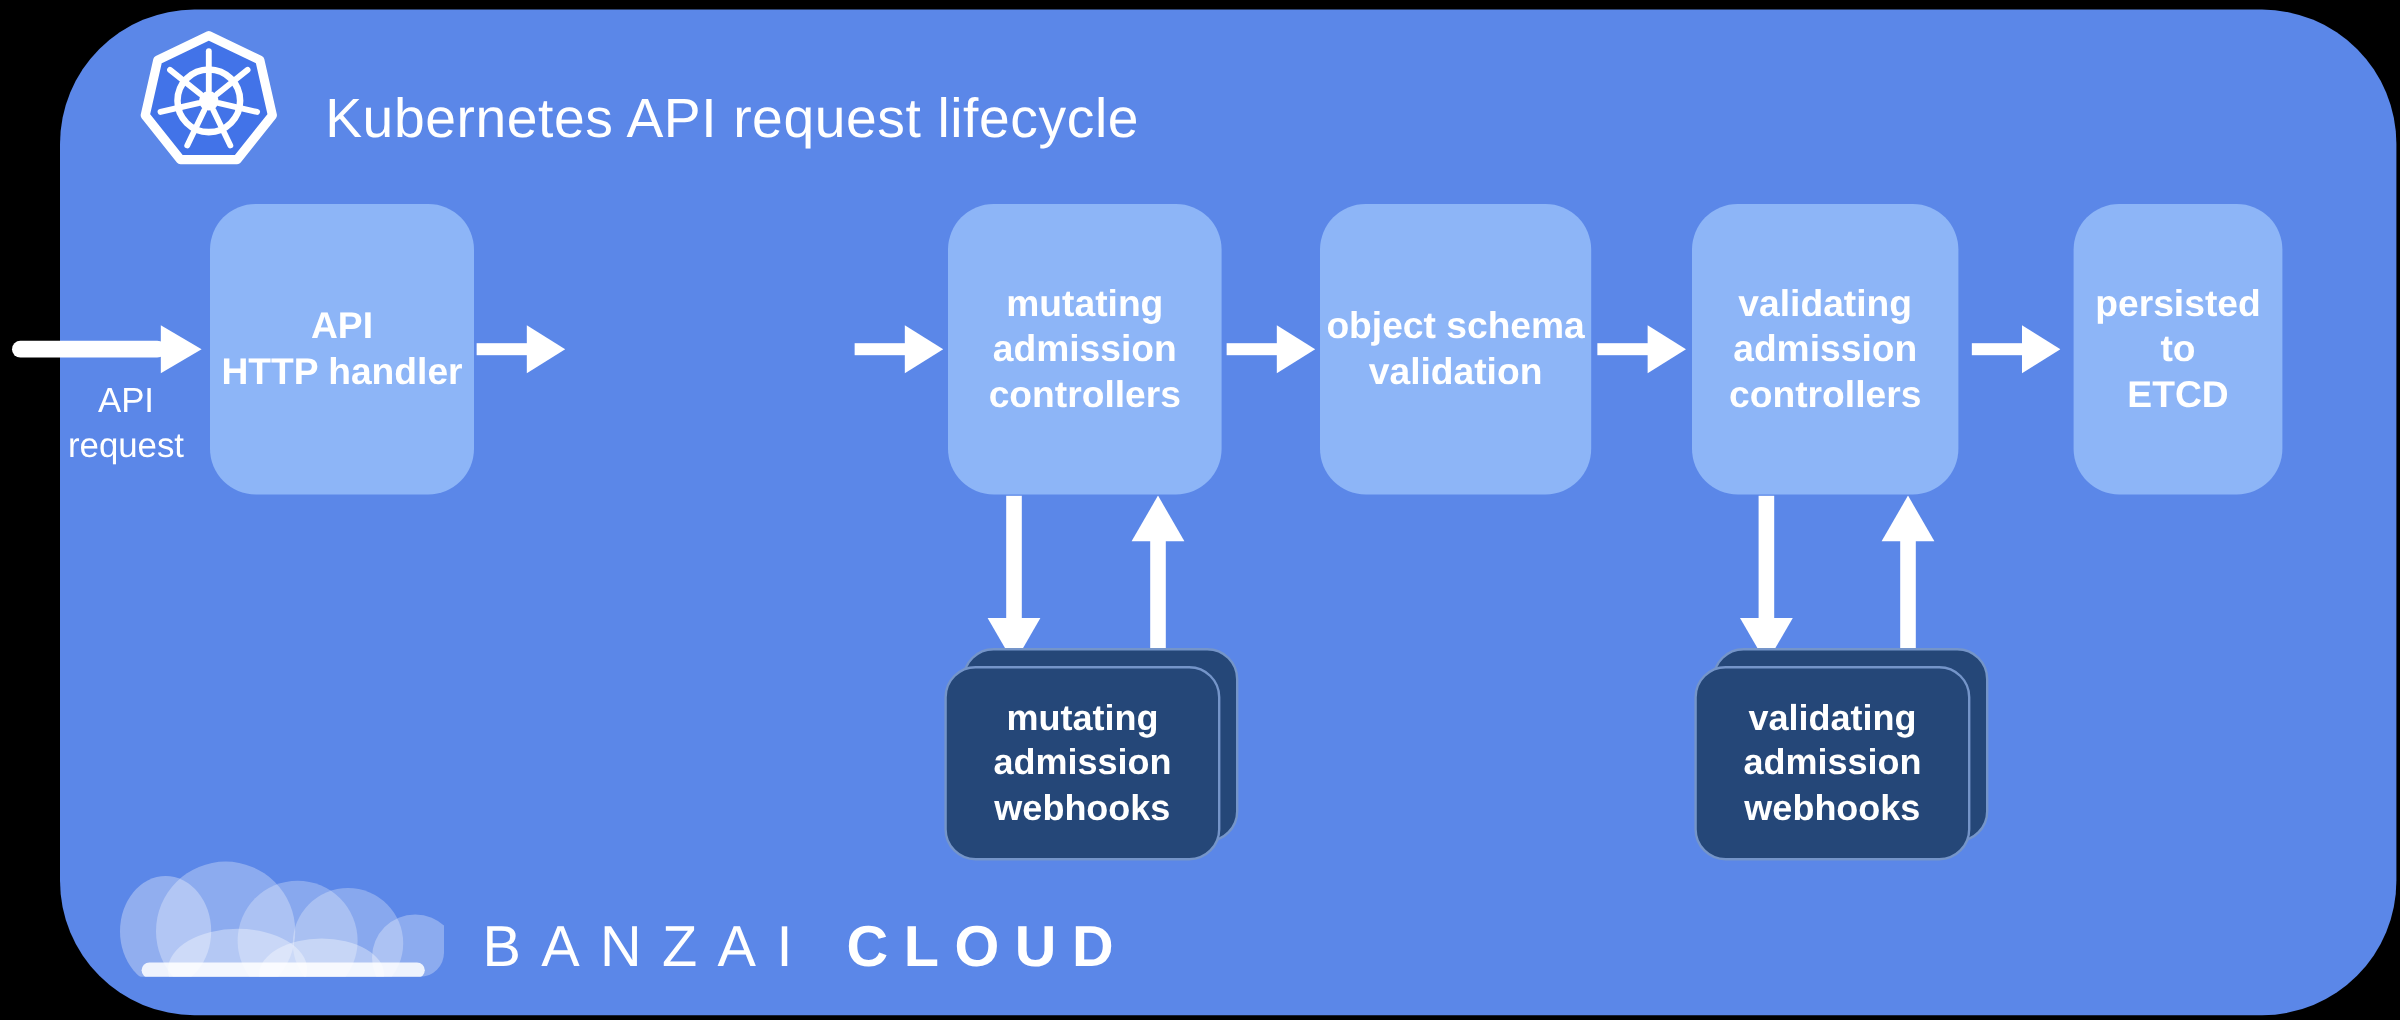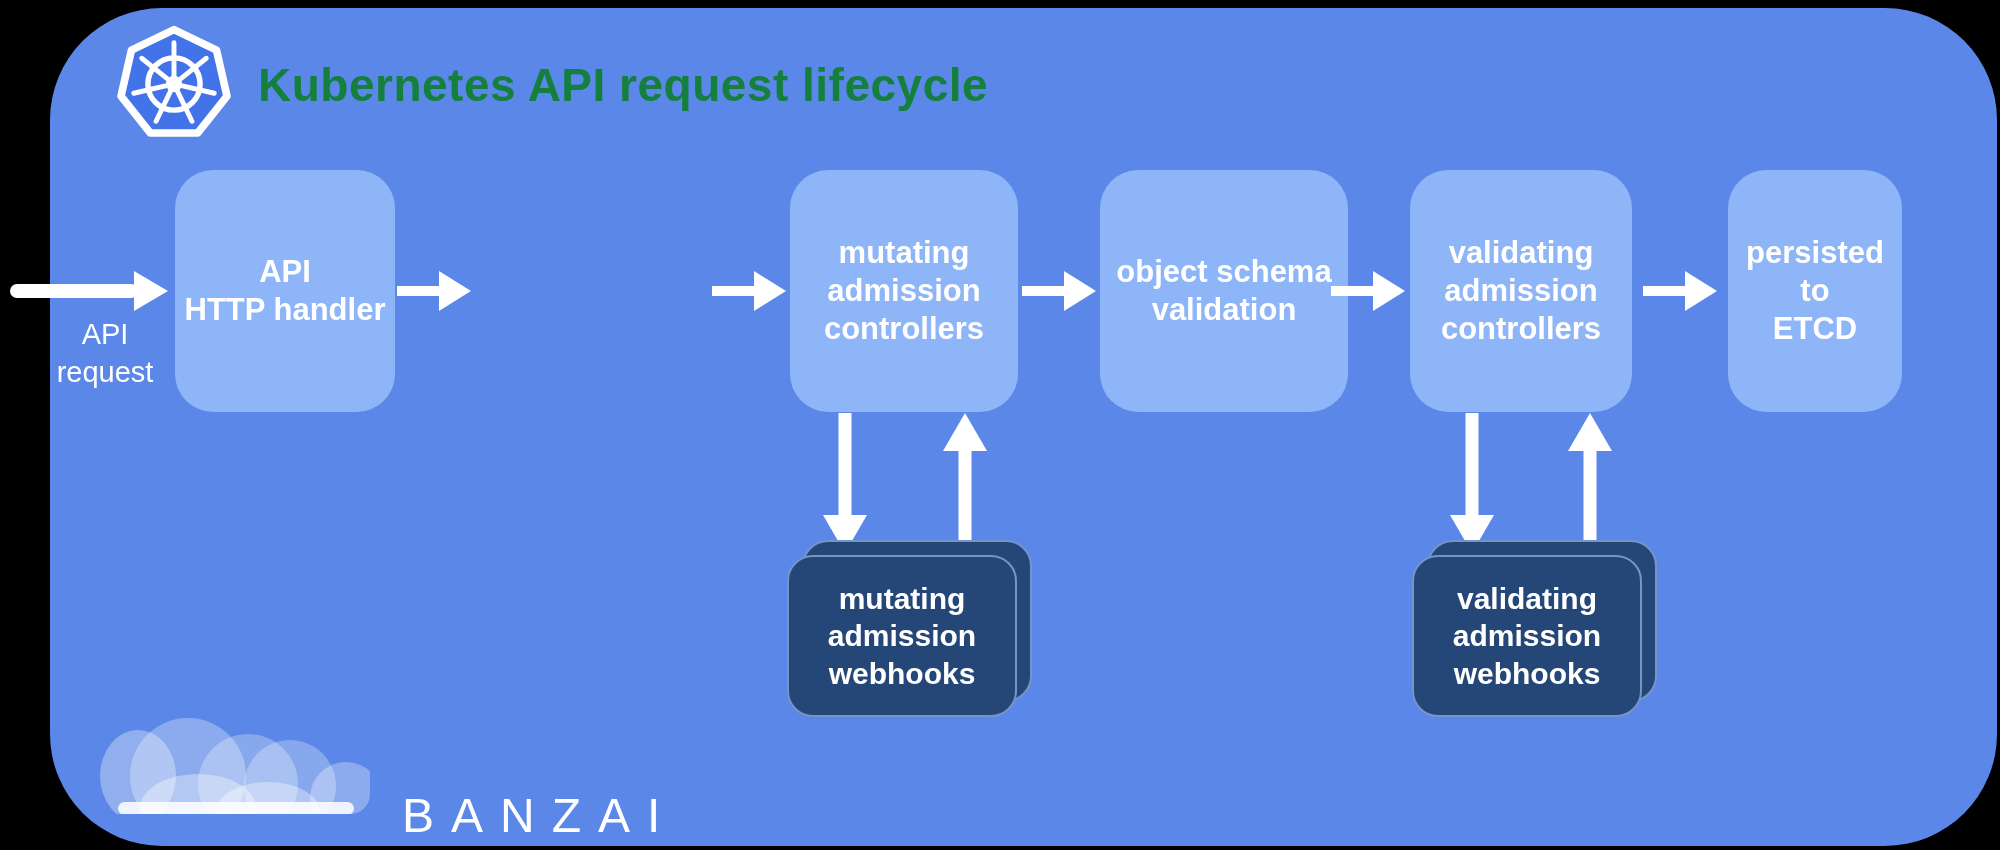--- a/index.html
+++ b/index.html
@@ -9,35 +9,35 @@
     font-family:"Liberation Sans", sans-serif;
     color:#fff;
   }
   .panel{
     position:absolute;left:50px;top:8px;width:1947px;height:838px;
     border-radius:112px;background:var(--panel,#5b87e8);
   }
   
   .k8s-logo{position:absolute;left:114px;top:22px;width:120px;height:124px;}
   .title{
-    position:absolute;left:258px;top:58px;margin:0;
-    font-size:46px;font-weight:700;letter-spacing:.5px;color:#15803d;
+    position:absolute;left:258px;top:58px;margin:13px;
+    font-size:46px;font-weight:400;letter-spacing:.5px;color:#ffffff;
   }
   
   .node{
     position:absolute;top:170px;height:242px;border-radius:38px;
     background:var(--node,#8db5f7);
     display:flex;align-items:center;justify-content:center;
     text-align:center;font-size:31px;font-weight:700;line-height:1.22;
     white-space:pre-line;color:#fff;
   }
   .n1{left:175px;width:220px}
   .n2{left:473px;width:236px}
   .n3{left:790px;width:228px}
-  .n4{left:1100px;width:248px}
+  .n4{left:1100px;width:226px}
   .n5{left:1410px;width:222px}
   .n6{left:1728px;width:174px}
   
   .harrow{position:absolute;top:269px;width:74px;height:44px;}
   .g1{left:397px}.g2{left:712px}.g3{left:1022px}.g4{left:1331px}.g5{left:1643px}
   .entry-arrow{position:absolute;left:8px;top:267px;width:162px;height:48px;}
   .entry-label{
     position:absolute;left:30px;top:316px;width:150px;text-align:center;
     font-size:29px;font-weight:400;line-height:1.3;white-space:pre-line;color:#fff;
   }
@@ -54,21 +54,21 @@
   }
   .webhook-back{right:0;top:0;}
   .webhook-front{
     left:0;bottom:0;
     display:flex;align-items:center;justify-content:center;text-align:center;
     font-size:30px;font-weight:700;line-height:1.25;white-space:pre-line;color:#fff;
   }
   
   .cloud-logo{position:absolute;left:98px;top:712px;width:272px;height:106px;}
   .brand{
-    position:absolute;left:402px;top:788px;display:flex;align-items:flex-start;
+    position:absolute;left:402px;top:762px;display:flex;align-items:flex-start;
     font-size:48px;color:#fff;
   }
   .brand-primary{font-weight:400;letter-spacing:17px;}
   .brand-secondary{font-weight:700;letter-spacing:13px;margin-left:28px;}
 </style>
 </head>
 <body>
 
 <div class="stage" style="--background: #000000; --panel: #5b87e8; --node: #8db5f7; --webhook: #254778; --webhook-border: #7595c9; --kubernetes-blue: #4273e8; --text: #ffffff;">
 
@@ -173,15 +173,16 @@
       <circle cx="150" cy="72" r="50" opacity="0.28"></circle>
       <circle cx="192" cy="74" r="46" opacity="0.28"></circle>
       <circle cx="248" cy="86" r="36" opacity="0.30"></circle>
       <ellipse cx="100" cy="96" rx="58" ry="34" opacity="0.35"></ellipse>
       <ellipse cx="170" cy="100" rx="52" ry="30" opacity="0.35"></ellipse>
       <rect x="20" y="90" width="236" height="13" rx="6.5" opacity="0.85"></rect>
     </g>
   </svg>
   <div class="brand">
     <span class="brand-primary">BANZAI</span>
+    <span class="brand-secondary">CLOUD</span>
   </div>
 
 </div>
 
 </body></html>

